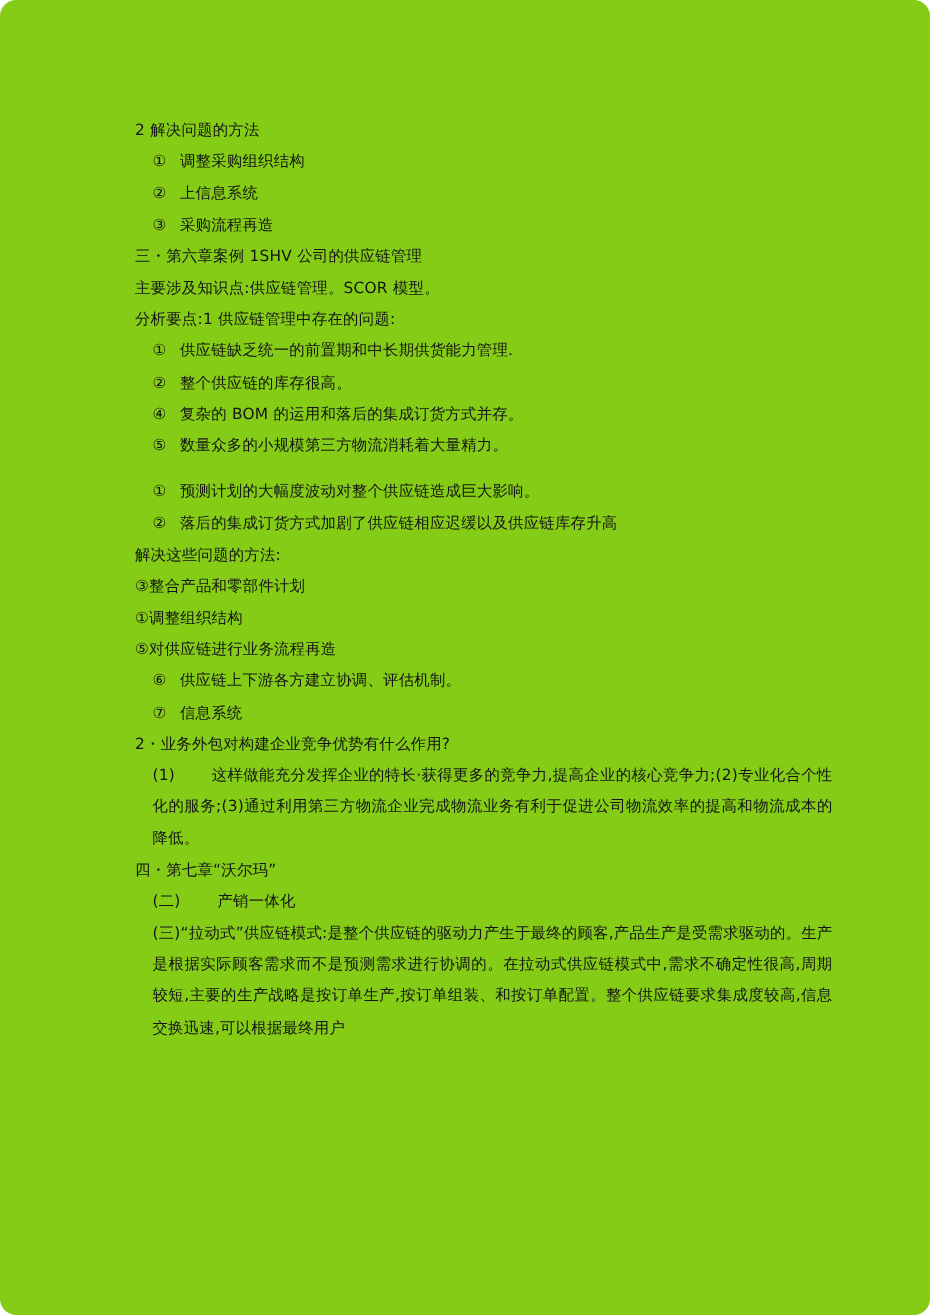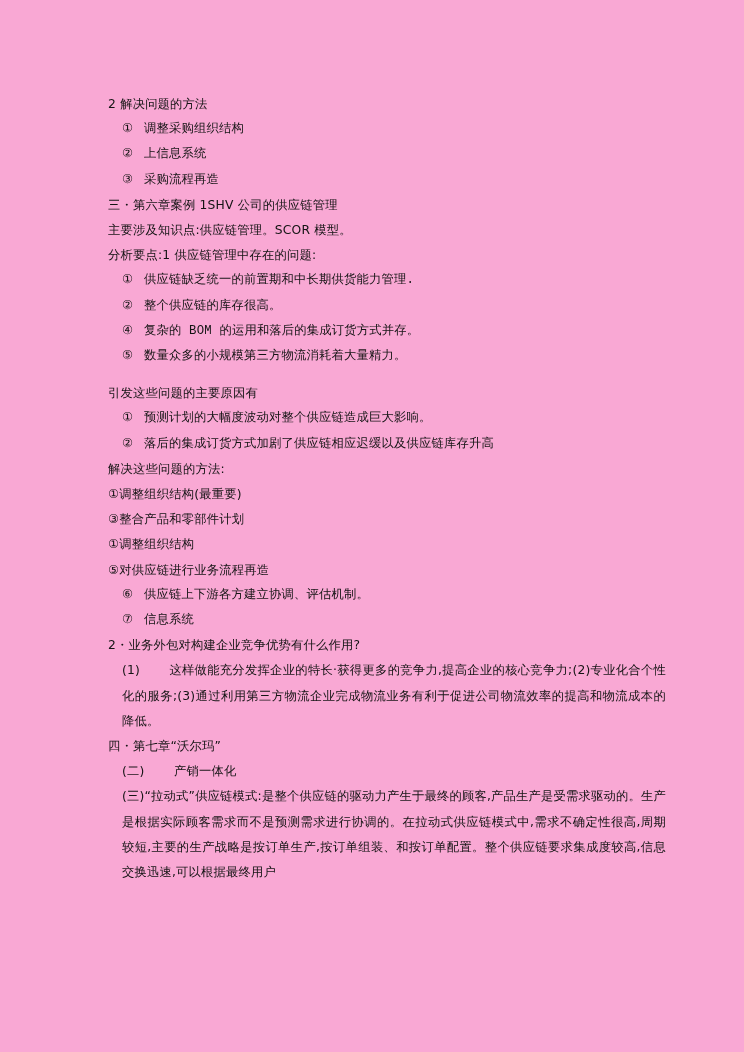--- a/index.html
+++ b/index.html
@@ -10,24 +10,25 @@
   body {
     width: 744px;
     height: 1052px;
     font-family: "DejaVu Sans", "Liberation Sans", sans-serif;
     color: #1a1a1a;
   }
   .page {
     position: relative;
     width: 744px;
     height: 1052px;
-    background: #f9a8d4;
+    background: #84cc16;
     box-sizing: border-box;
     padding: 92px 78px 40px 108px;
     overflow: hidden;
+    border-radius: 13px;
   }
   .doc-body {
     font-size: 12.3px;
     line-height: 25.2px;
     letter-spacing: 0.2px;
     color: #141414;
   }
   .line {
     white-space: pre-wrap;
     word-break: break-all;
@@ -36,21 +37,20 @@
     text-align: justify;
     text-justify: inter-ideograph;
     white-space: normal;
   }
   .ind-1 {
     padding-left: 0px;
   }
   .ind-2 {
     padding-left: 14px;
     text-indent: 0;
-    font-family: Liberation Mono, monospace;
   }
   .hang {
     padding-left: 14px;
     text-indent: 0;
   }
   .blank {
     height: 12px;
   }
   .marker {
     display: inline-block;
@@ -81,29 +81,27 @@
 
     <div class="line ind-2"><span class="marker">②</span><span>整个供应链的库存很高。</span></div>
 
 
     <div class="line ind-2"><span class="marker">④</span><span>复杂的 BOM 的运用和落后的集成订货方式并存。</span></div>
 
     <div class="line ind-2"><span class="marker">⑤</span><span>数量众多的小规模第三方物流消耗着大量精力。</span></div>
 
     <div class="blank"></div>
 
-    <div class="line ind-1"><span>引发这些问题的主要原因有</span></div>
 
     <div class="line ind-2"><span class="marker">①</span><span>预测计划的大幅度波动对整个供应链造成巨大影响。</span></div>
 
     <div class="line ind-2"><span class="marker">②</span><span>落后的集成订货方式加剧了供应链相应迟缓以及供应链库存升高</span></div>
 
     <div class="line ind-1"><span>解决这些问题的方法:</span></div>
 
-    <div class="line ind-1"><span>①调整组织结构(最重要)</span></div>
 
 
     <div class="line ind-1"><span>③整合产品和零部件计划</span></div>
 
     <div class="line ind-1"><span>①调整组织结构</span></div>
 
     <div class="line ind-1"><span>⑤对供应链进行业务流程再造</span></div>
 
     <div class="line ind-2"><span class="marker">⑥</span><span>供应链上下游各方建立协调、评估机制。</span></div>
 

